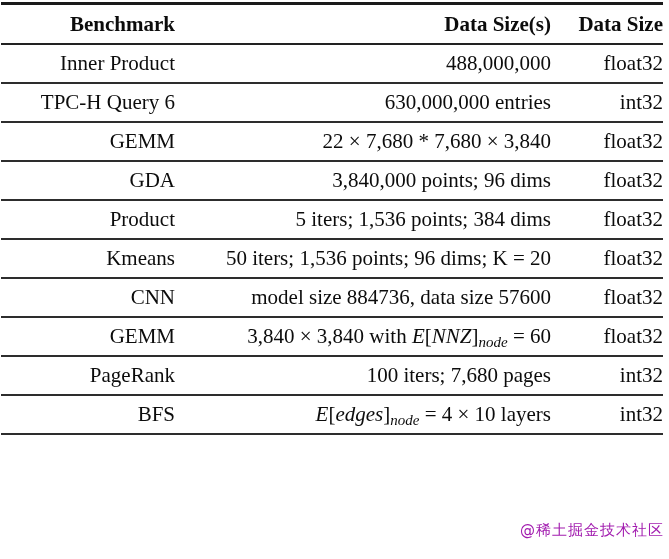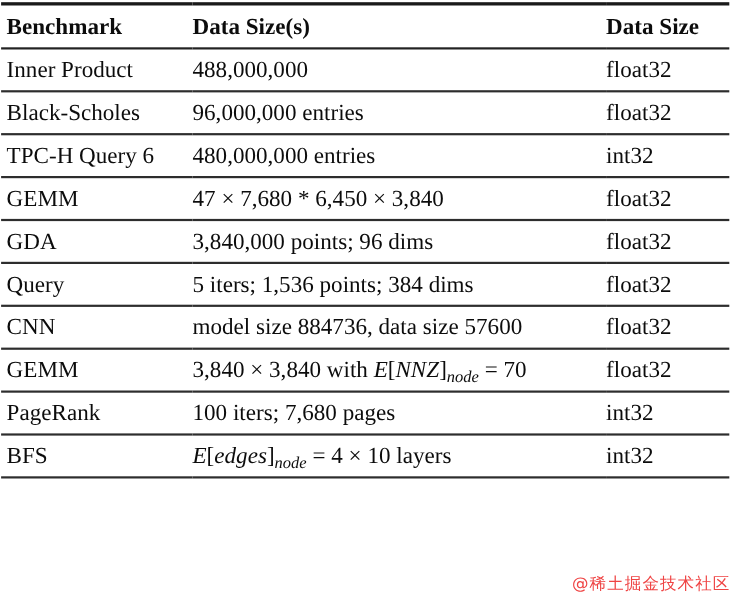--- a/index.html
+++ b/index.html
@@ -14,41 +14,41 @@
     background: #ffffff;
     overflow: hidden;
   }
   .watermark {
     position: absolute;
     top: 521px; right: 5px;
     z-index: 0;
     font-family: "DejaVu Sans", sans-serif;
     font-size: 15px;
     letter-spacing: 1px;
-    color: #ef4444;
+    color: #a21caf;
   }
   table.bench {
     position: relative;
     z-index: 1;
     border-collapse: collapse;
     table-layout: fixed;
     width: 662px;
     margin: 2px 0 0 1px;
     border-top: 3px solid #1a1a1a;
     background: transparent;
   }
   col.col-benchmark { width: 174px; }
   col.col-size      { width: 376px; }
   col.col-type      { width: 112px; }
   th, td {
     padding: 0;
     font-size: 21px;
     color: #0c0c0c;
     vertical-align: middle;
-    text-align: left;
+    text-align: right;
     white-space: nowrap;
     border-bottom: 2px solid #2d2d2d;
     overflow: visible;
   }
   thead th {
     height: 38px;
     font-weight: bold;
     border-bottom: 2px solid #222222;
   }
   tbody td { height: 37px; }
@@ -83,61 +83,61 @@
     </thead>
     <tbody>
 
       <tr>
         <td class="c1">Inner Product</td>
         <td class="c2">488,000,000</td>
         <td class="c3">float32</td>
       </tr>
 
 
-      <tr>
-        <td class="c1">Black-Scholes</td>
-        <td class="c2">96,000,000 entries</td>
-        <td class="c3">float32</td>
-      </tr>
 
       <tr>
         <td class="c1">TPC-H Query 6</td>
-        <td class="c2">480,000,000 entries</td>
+        <td class="c2">630,000,000 entries</td>
         <td class="c3">int32</td>
       </tr>
 
       <tr>
         <td class="c1">GEMM</td>
-        <td class="c2">47 × 7,680 * 6,450 × 3,840</td>
+        <td class="c2">22 × 7,680 * 7,680 × 3,840</td>
         <td class="c3">float32</td>
       </tr>
 
       <tr>
         <td class="c1">GDA</td>
         <td class="c2">3,840,000 points; 96 dims</td>
         <td class="c3">float32</td>
       </tr>
 
       <tr>
-        <td class="c1">Query</td>
+        <td class="c1">Product</td>
         <td class="c2">5 iters; 1,536 points; 384 dims</td>
         <td class="c3">float32</td>
       </tr>
 
 
+      <tr>
+        <td class="c1">Kmeans</td>
+        <td class="c2">50 iters; 1,536 points; 96 dims; K = 20</td>
+        <td class="c3">float32</td>
+      </tr>
 
       <tr>
         <td class="c1">CNN</td>
         <td class="c2">model size 884736, data size 57600</td>
         <td class="c3">float32</td>
       </tr>
 
       <tr>
         <td class="c1">GEMM</td>
-        <td class="c2"><span>3,840 × 3,840 with </span><i class="mvar">E</i><span>[</span><i class="mvar">NNZ</i><span>]</span><sub class="msub">node</sub><span> = 70</span></td>
+        <td class="c2"><span>3,840 × 3,840 with </span><i class="mvar">E</i><span>[</span><i class="mvar">NNZ</i><span>]</span><sub class="msub">node</sub><span> = 60</span></td>
         <td class="c3">float32</td>
       </tr>
 
       <tr>
         <td class="c1">PageRank</td>
         <td class="c2">100 iters; 7,680 pages</td>
         <td class="c3">int32</td>
       </tr>
 
       <tr>

